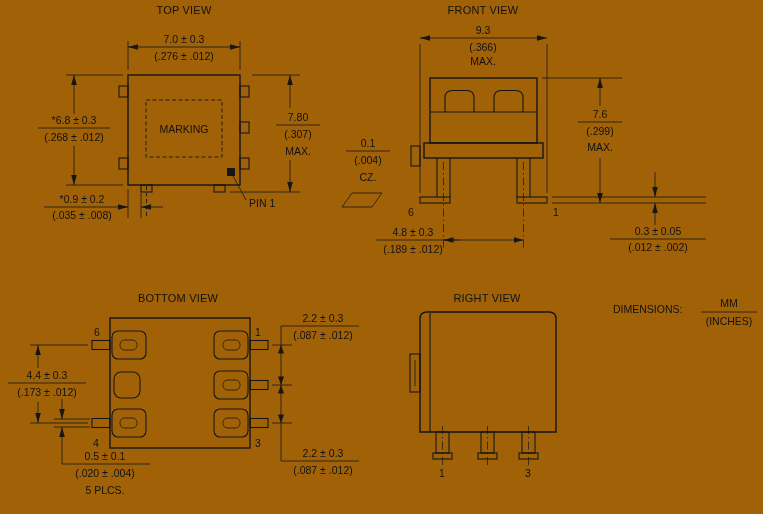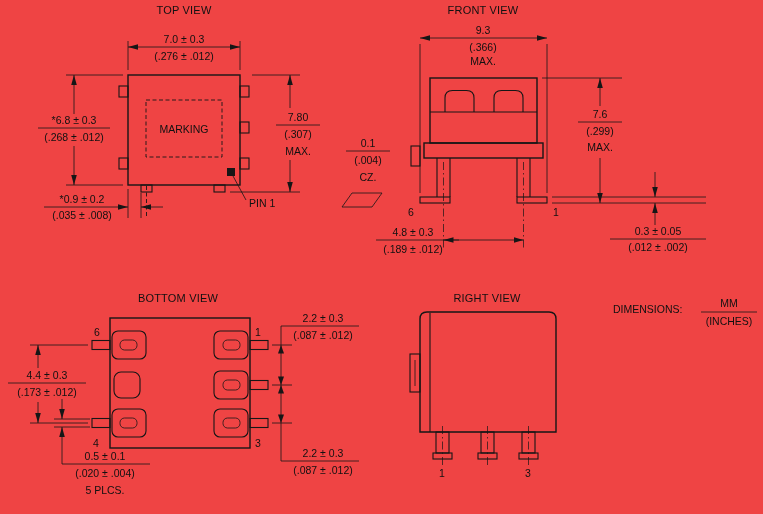--- a/index.html
+++ b/index.html
@@ -1,16 +1,16 @@
 <!DOCTYPE html>
 <html><head>
 <meta charset="utf-8">
 <style>
   html,body{margin:0;padding:0;background:#fff}
-  .stage{position:relative;width:763px;height:514px;background:#ef4444;overflow:hidden}
+  .stage{position:relative;width:763px;height:514px;background:#a16207;overflow:hidden}
   svg{display:block}
   .ol{fill:none;stroke:#161616;stroke-width:1.4;stroke-linejoin:miter}
   .ol2{fill:none;stroke:#161616;stroke-width:1.1}
   .tn{fill:none;stroke:#161616;stroke-width:0.8}
   .dsh{fill:none;stroke:#161616;stroke-width:0.9;stroke-dasharray:4 2.5}
   .cl{fill:none;stroke:#161616;stroke-width:0.7;stroke-dasharray:8 3 1.5 3}
   .blk{fill:#161616;stroke:none}
   text{font-family:"Liberation Sans","DejaVu Sans",sans-serif;font-size:10.5px;fill:#111;}
   .ttl{font-size:11px;letter-spacing:.2px}
   .mid{text-anchor:middle}

